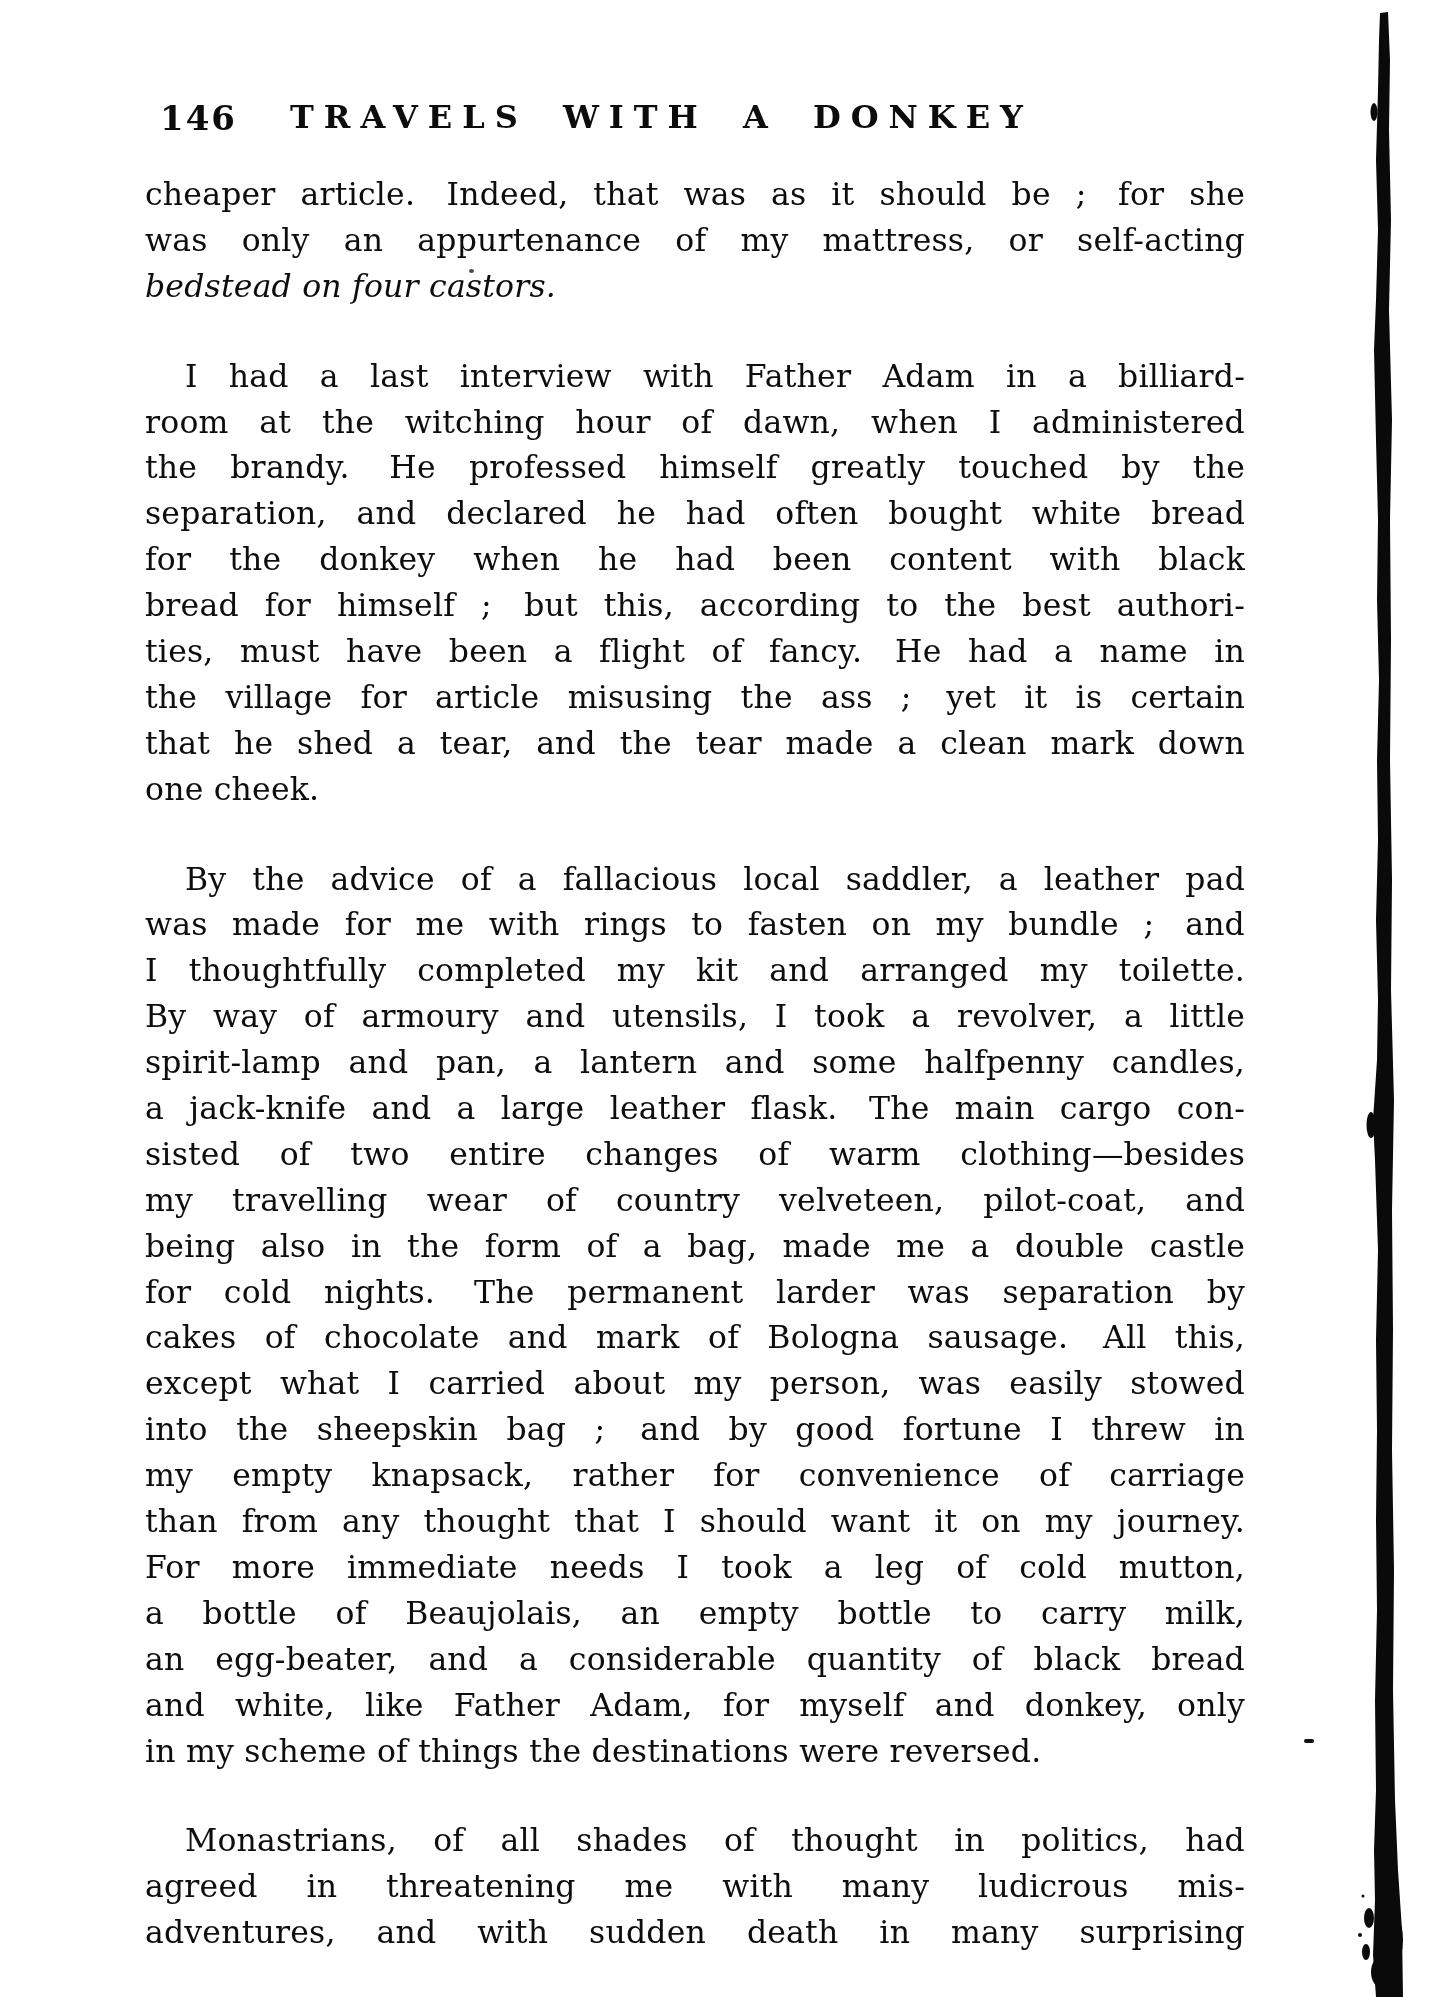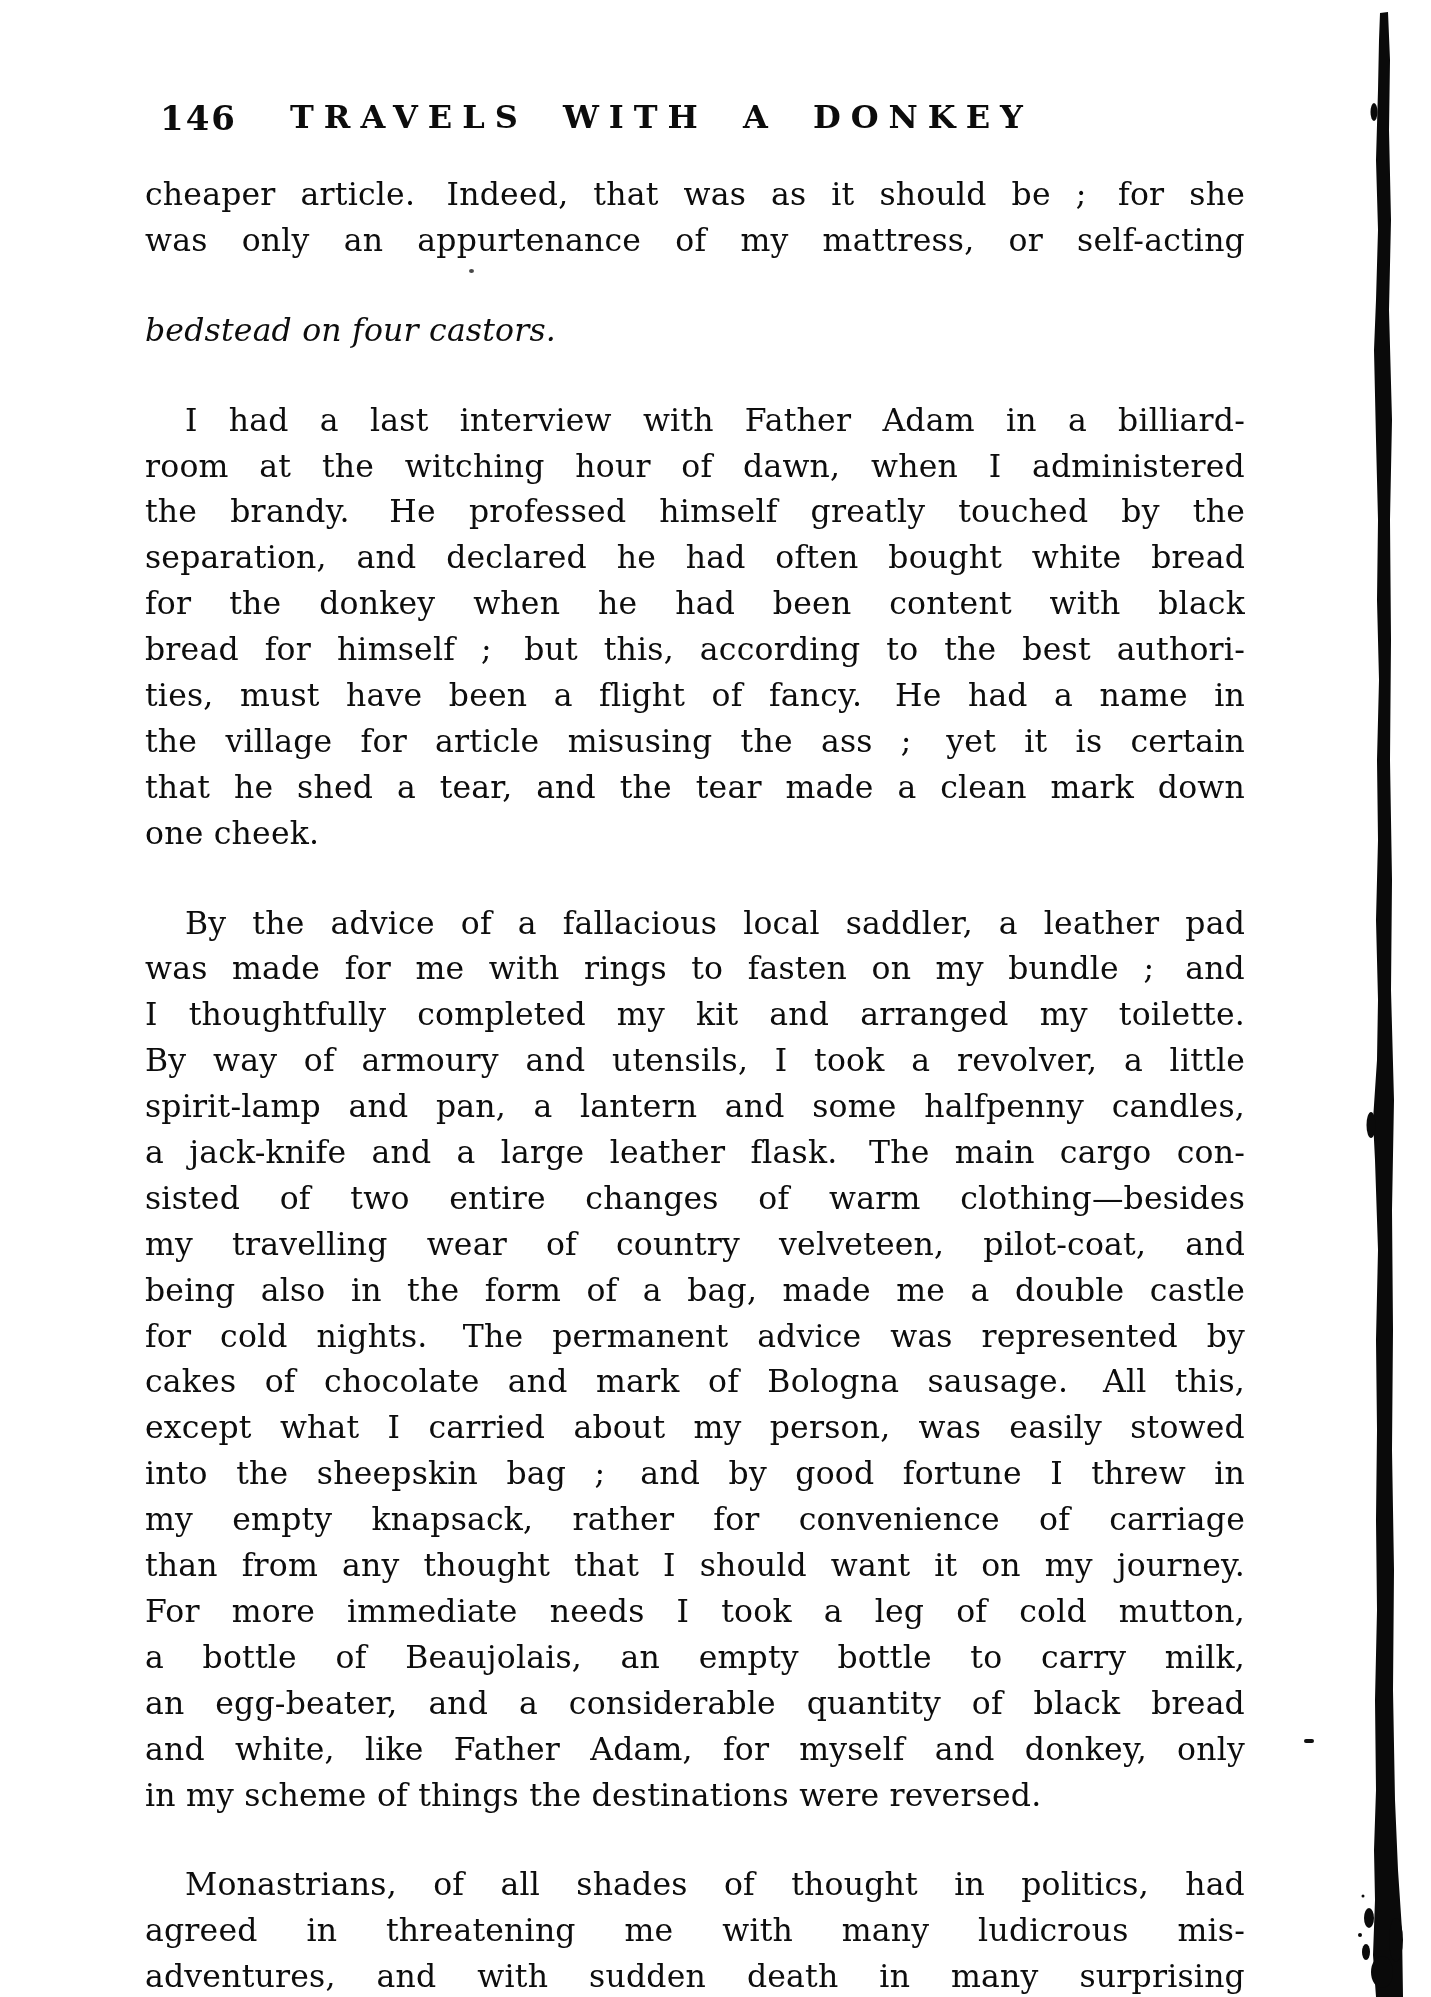--- a/index.html
+++ b/index.html
@@ -38,21 +38,21 @@
   }
   .paragraph { margin: 0; }
   .line {
     text-align: justify;
     text-align-last: justify;
     height: 45.9px;
     overflow: hidden;
   }
   .line.last { text-align-last: left; }
   .line.indent { text-indent: 40px; margin-top: 44px; }
-  .line.italic { font-style: italic; margin-top: 44px; }
+  .line.italic { font-style: italic; }
   .scan-bar {
     position: absolute; left: 1290px; top: 0;
     width: 141px; height: 1997px;
   }
   .speck {
     position: absolute;
     background: #1a1a1a;
     border-radius: 50%;
   }
   #speck-mid { left: 469px; top: 269px; width: 5px; height: 4px; opacity: 0.8; }
@@ -87,21 +87,21 @@
       <div class="paragraph">
         <div class="line indent">By the advice of a fallacious local saddler, a leather pad</div>
         <div class="line">was made for me with rings to fasten on my bundle ;  and</div>
         <div class="line">I thoughtfully completed my kit and arranged my toilette.</div>
         <div class="line">By way of armoury and utensils, I took a revolver, a little</div>
         <div class="line">spirit-lamp and pan, a lantern and some halfpenny candles,</div>
         <div class="line">a jack-knife and a large leather flask.  The main cargo con-</div>
         <div class="line">sisted of two entire changes of warm clothing—besides</div>
         <div class="line">my travelling wear of country velveteen, pilot-coat, and</div>
         <div class="line">being also in the form of a bag, made me a double castle</div>
-        <div class="line">for cold nights.  The permanent advice was represented by</div>
+        <div class="line">for cold nights.  The permanent larder was separation by</div>
         <div class="line">cakes of chocolate and mark of Bologna sausage.  All this,</div>
         <div class="line">except what I carried about my person, was easily stowed</div>
         <div class="line">into the sheepskin bag ;  and by good fortune I threw in</div>
         <div class="line">my empty knapsack, rather for convenience of carriage</div>
         <div class="line">than from any thought that I should want it on my journey.</div>
         <div class="line">For more immediate needs I took a leg of cold mutton,</div>
         <div class="line">a bottle of Beaujolais, an empty bottle to carry milk,</div>
         <div class="line">an egg-beater, and a considerable quantity of black bread</div>
         <div class="line">and white, like Father Adam, for myself and donkey, only</div>
         <div class="line last">in my scheme of things the destinations were reversed.</div>

